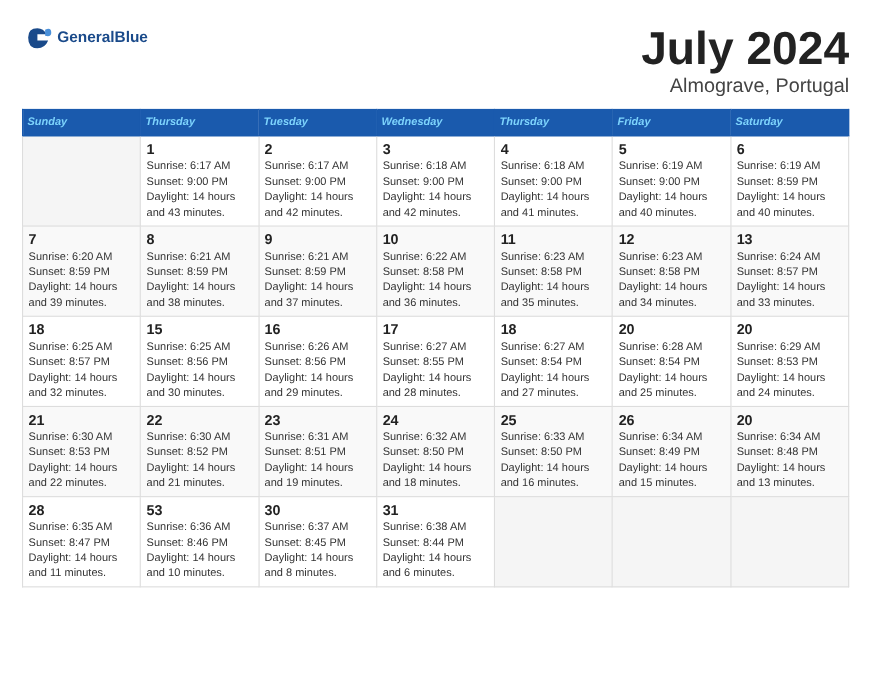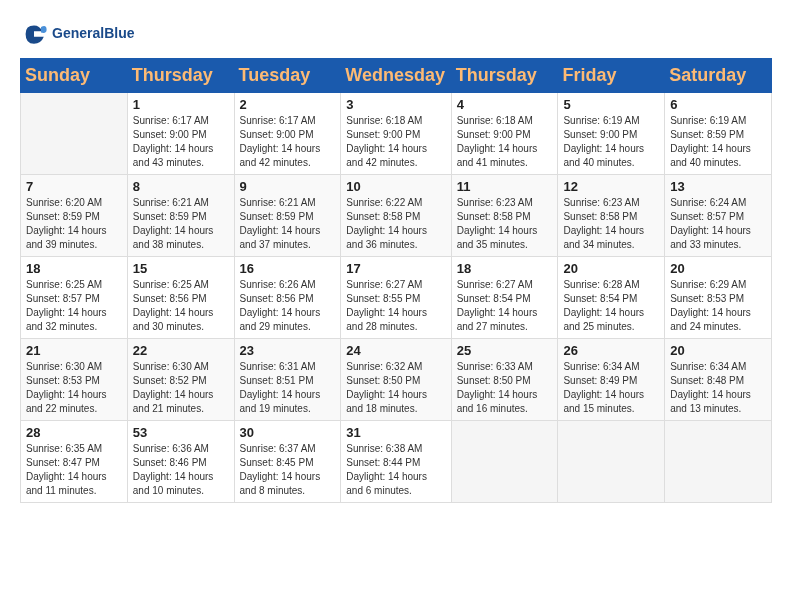--- a/index.html
+++ b/index.html
@@ -46,26 +46,27 @@
       font-size: 18px;
       color: #444;
     }
     .calendar {
       width: 100%;
       border-collapse: collapse;
       border: 1px solid #ccc;
     }
     .calendar th {
       background: #1a5aad;
-      color: #fdba74;
-      font-size: 18px;
+      color: #7dd3fc;
+      font-size: 10px;
       font-weight: bold;
       padding: 6px 4px;
       text-align: left;
       border: 1px solid #1a5aad;
+      font-style: italic;
     }
     .calendar td {
       vertical-align: top;
       border: 1px solid #ddd;
       padding: 4px 5px;
       font-size: 10.5px;
       color: #333;
       background: #fff;
       min-width: 105px;
       min-height: 80px;
@@ -99,20 +100,24 @@
   <div class="logo">
     <svg class="logo-icon" viewBox="0 0 40 40" xmlns="http://www.w3.org/2000/svg">
       <path d="M8 20 Q8 8 20 8 Q28 8 32 16 L20 16 L20 24 L34 24 Q30 34 20 34 Q8 34 8 20Z" fill="#1a4a8a"></path>
       <path d="M30 10 Q38 6 38 14 Q38 20 30 18Z" fill="#4a90d9"></path>
     </svg>
     <div class="logo-text">
       <span>General</span>
       <span>Blue</span>
     </div>
   </div>
+  <div class="title-section">
+    <div class="main-title">July 2024</div>
+    <div class="subtitle">Almograve, Portugal</div>
+  </div>
 </div>
 
 <table class="calendar">
   <thead>
     <tr>
     <th>Sunday</th>
         <th>Thursday</th>
         <th>Tuesday</th>
         <th>Wednesday</th>
         <th>Thursday</th>

